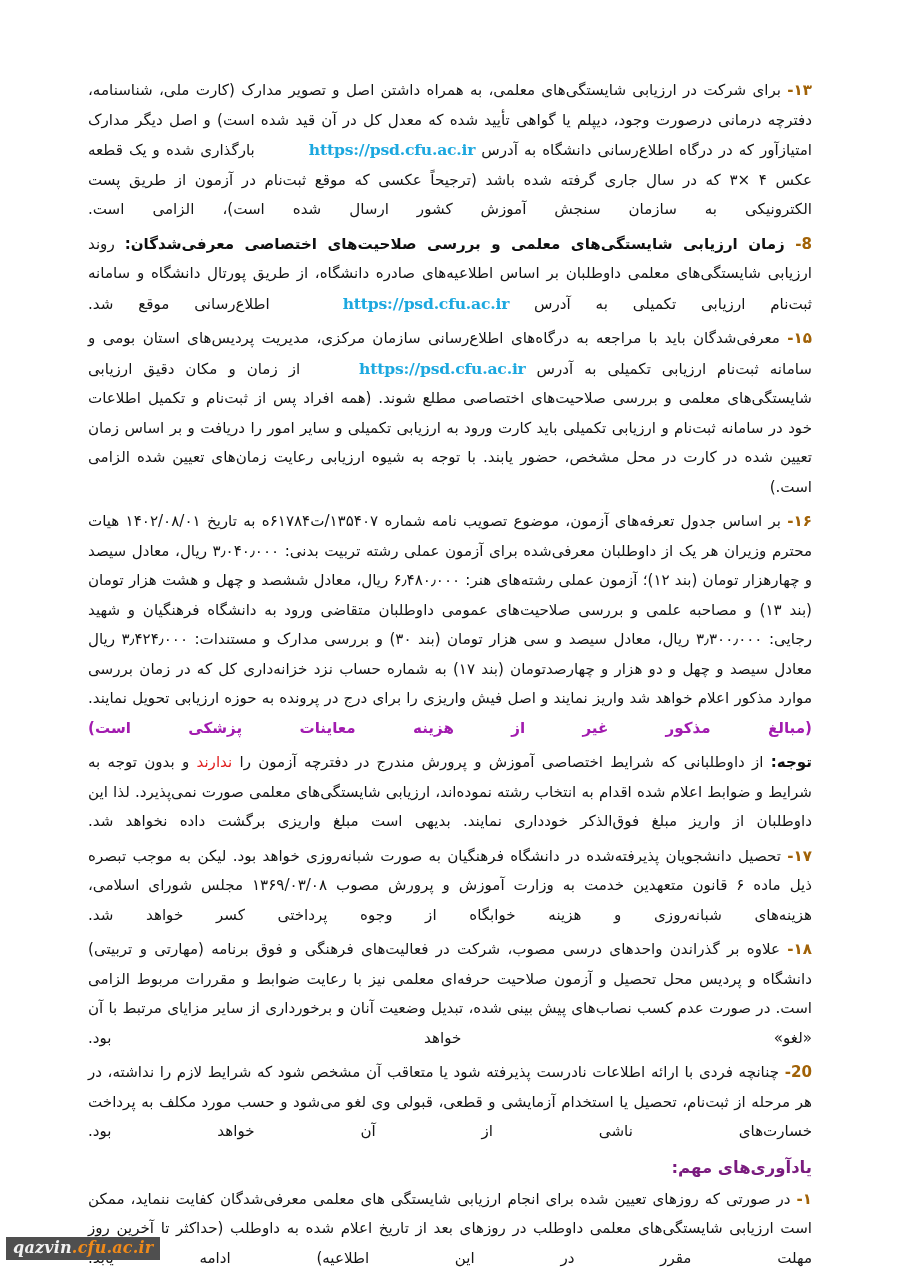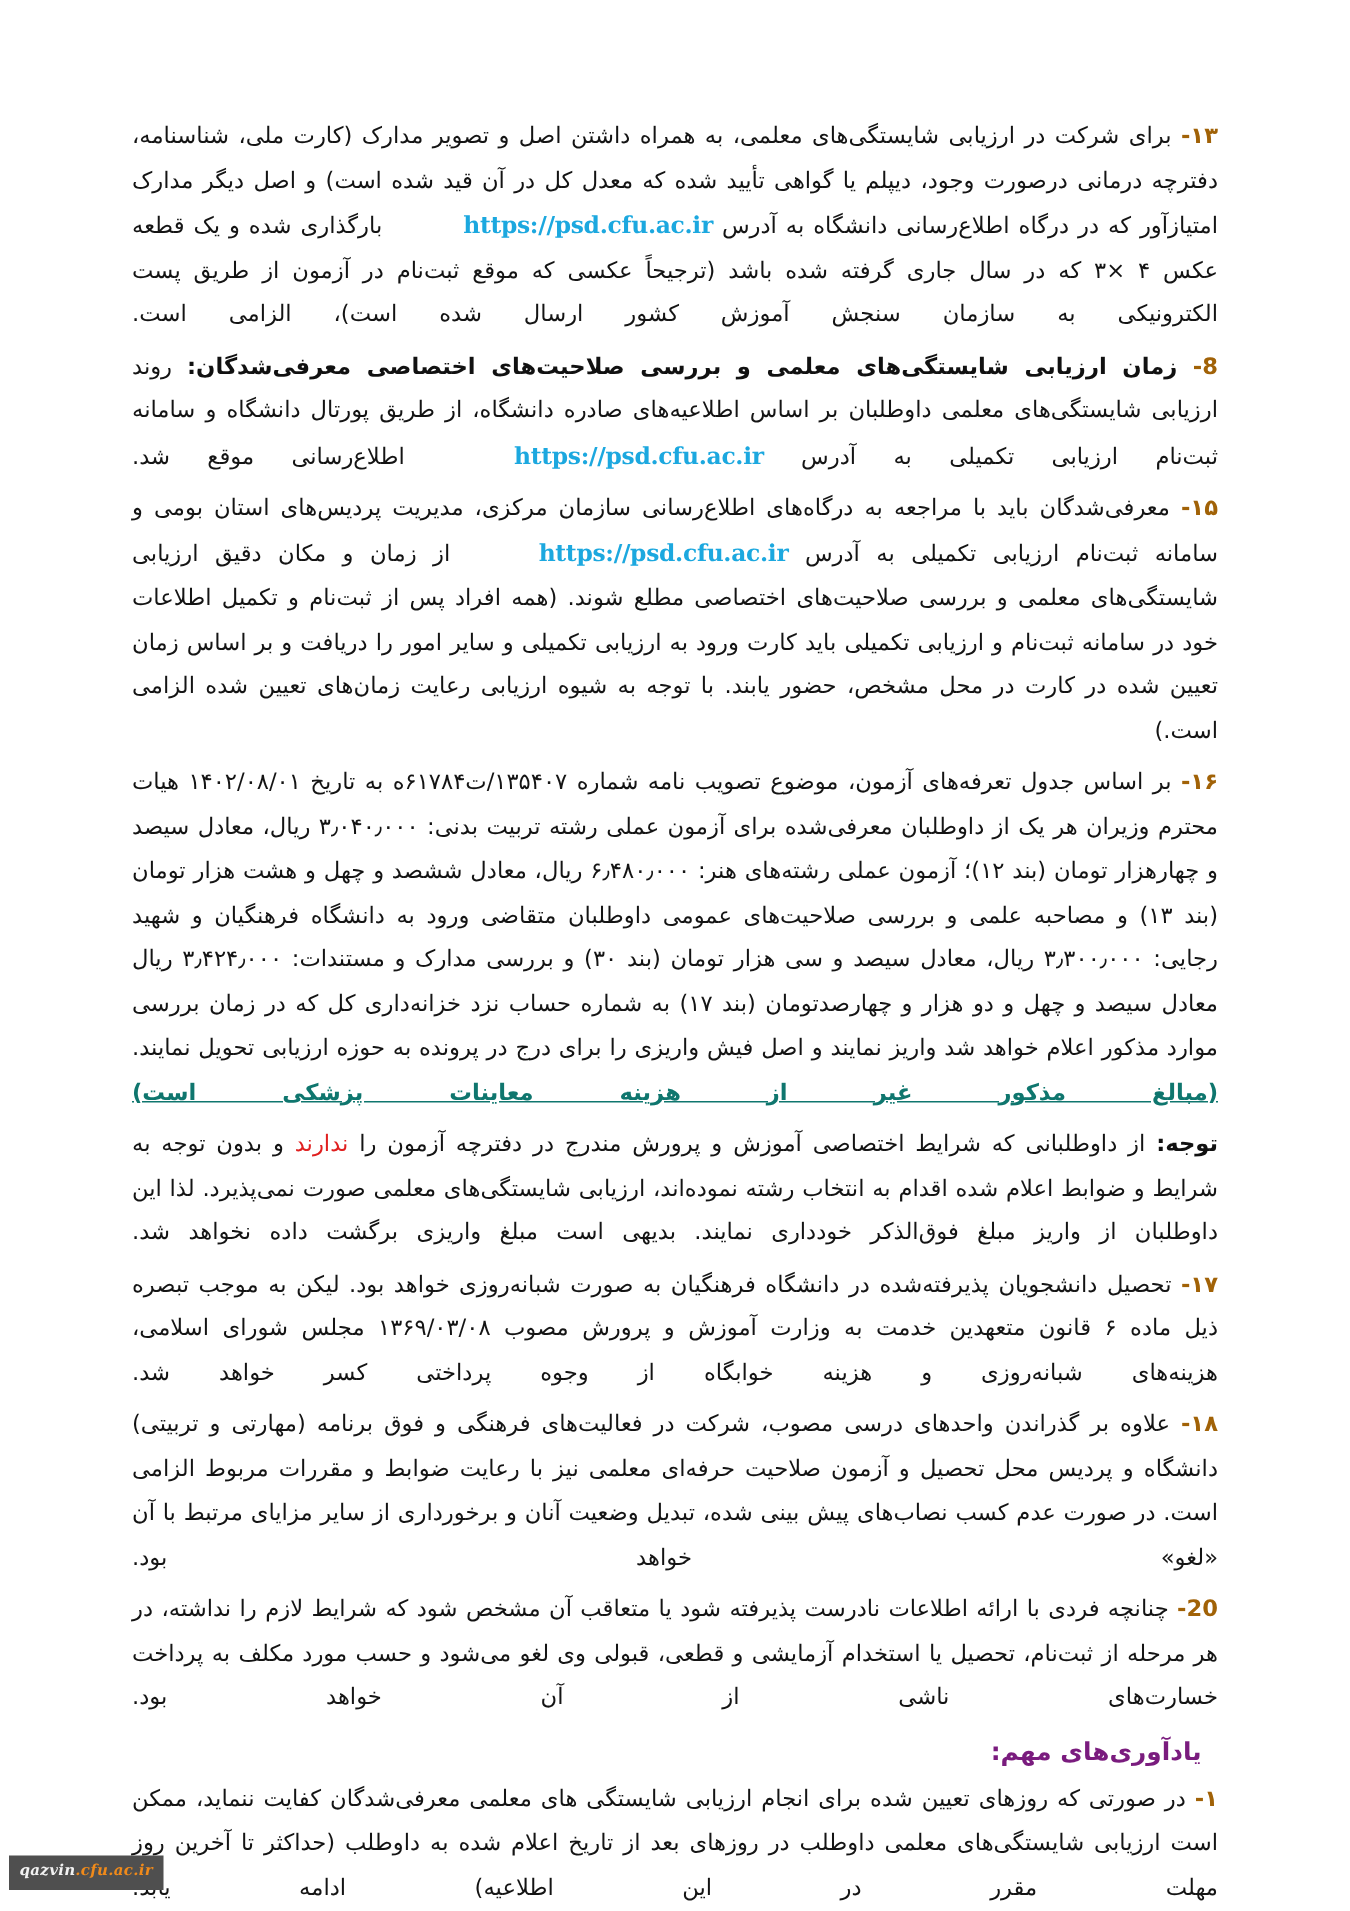--- a/index.html
+++ b/index.html
@@ -58,49 +58,48 @@
     color: #1CA8DF;
     font-weight: 700;
     direction: ltr;
     unicode-bidi: embed;
     font-family: "DejaVu Serif", "Liberation Serif", serif;
     font-size: 15.6px;
     letter-spacing: -0.2px;
     margin-left: 48px;
   }
   .cyan-bold {
-    color: #0f766e;
+    color: #a21caf;
     font-weight: 700;
-    text-decoration: underline;
   }
   .red {
     color: #E02020;
     font-weight: 400;
   }
   .heading-purple {
     color: #7A1C7E;
     font-weight: 700;
     font-size: 16.5px;
     line-height: 30px;
-    margin: 6px 11px 2px 0;
+    margin: 6px 0 2px 0;
     text-align: right;
     text-align-last: right;
   }
   
   .footer-badge {
     position: absolute;
     left: 6px;
     bottom: 14px;
     background: #4F4F4F;
     color: #ffffff;
     padding: 3px 7px 4px 7px;
     font-family: "DejaVu Serif", "Liberation Serif", serif;
     font-style: italic;
     font-weight: 700;
-    font-size: 10px;
+    font-size: 16px;
     letter-spacing: 0.2px;
     direction: ltr;
     line-height: 16px;
     white-space: nowrap;
   }
   .footer-badge .dom-a { color: #F2F2F2; }
   .footer-badge .dom-b { color: #F08A1A; }
 </style>
 </head>
 <body>

